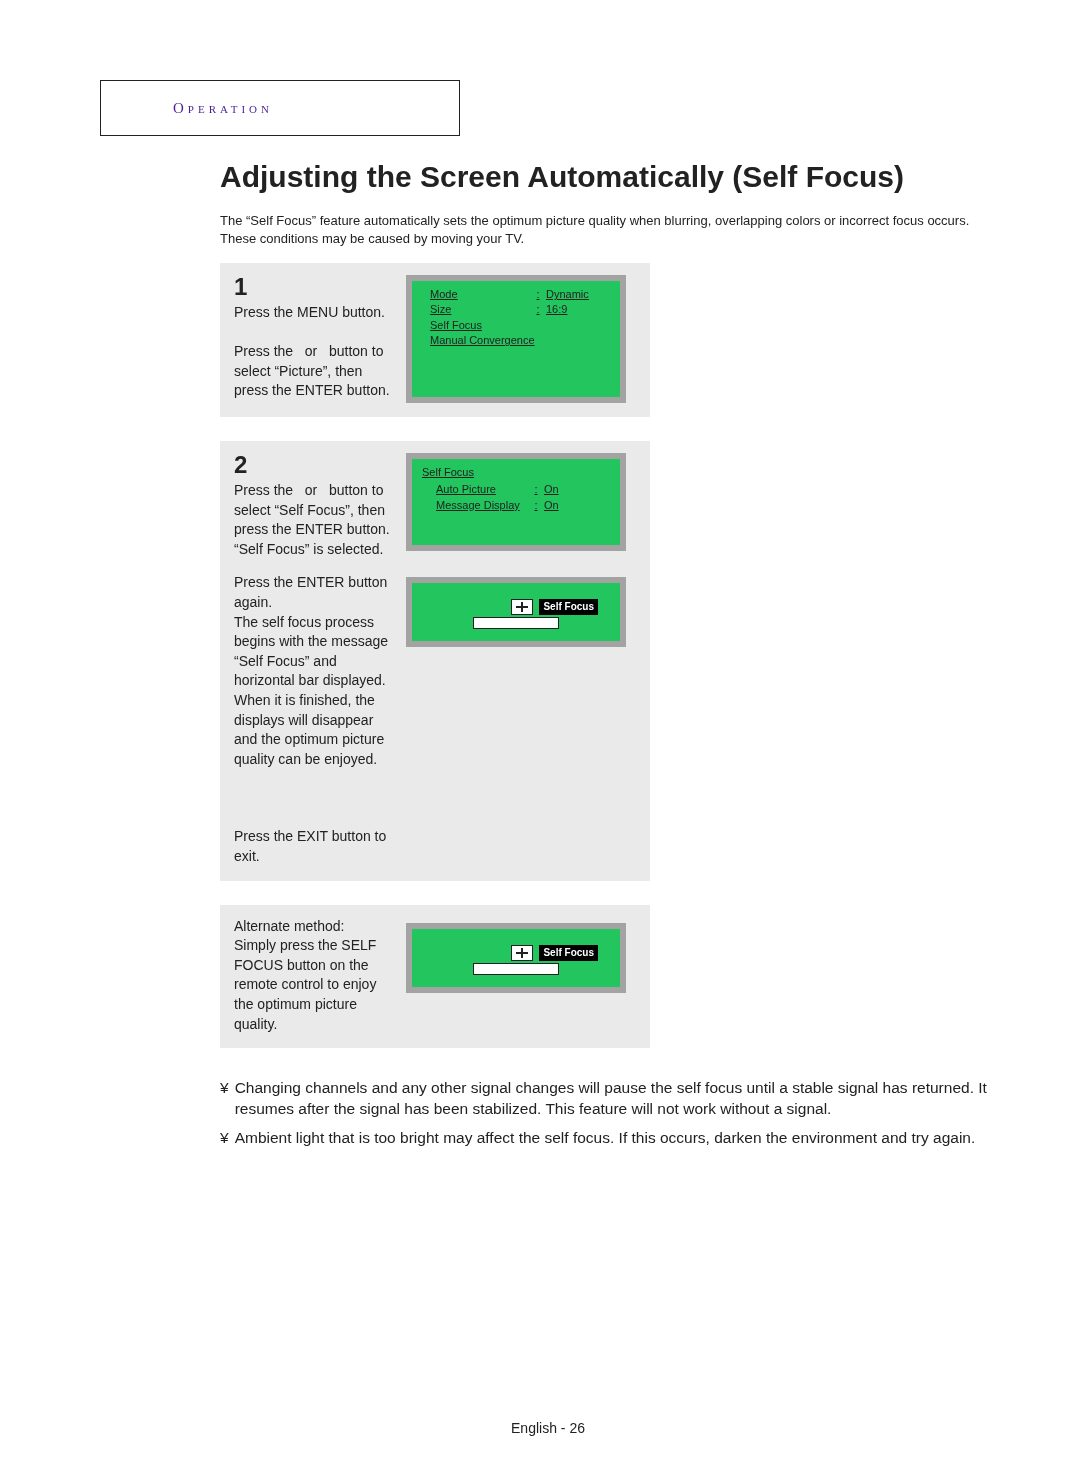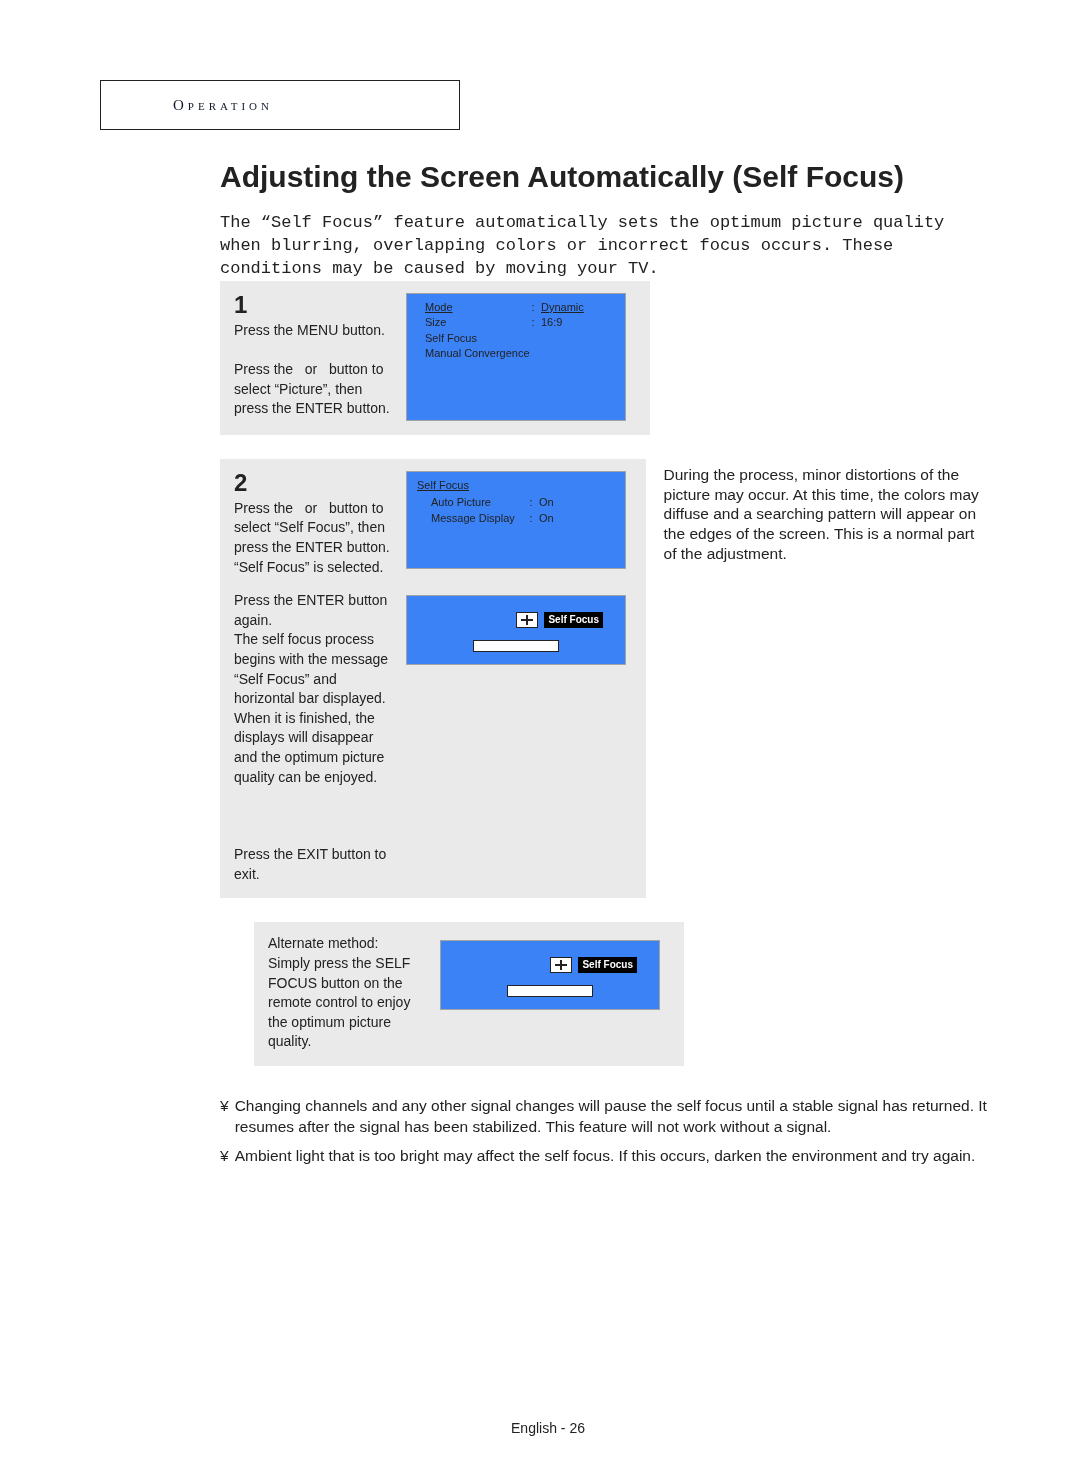--- a/index.html
+++ b/index.html
@@ -14,48 +14,48 @@
     height: 1476px;
     position: relative;
     box-sizing: border-box;
     padding: 80px 95px 40px 95px;
   }
   .tab-box {
     position: absolute;
     top: 80px;
     left: 100px;
     width: 360px;
-    height: 50px;
+    height: 56px;
     border: 1px solid #222;
     display: flex;
     align-items: center;
     padding-left: 72px;
     box-sizing: border-box;
     font-family: Georgia, serif;
     letter-spacing: 4px;
     font-size: 15px;
     font-variant: small-caps;
-    color: #0f172a;
+    color: #4c1d95;
   }
   .content {
     margin-top: 80px;
     margin-left: 125px;
     width: 760px;
   }
   .title {
     font-family: Arial, Helvetica, sans-serif;
     font-weight: 700;
     font-size: 30px;
     margin-bottom: 18px;
   }
   .intro {
-    font-family: Liberation Mono, monospace;
-    font-size: 17px;
+    font-family: Liberation Sans, sans-serif;
+    font-size: 13px;
     line-height: 1.35;
-    margin-bottom: 0;
+    margin-bottom: 16px;
   }
   .step-block {
     background: #eaeaea;
     padding: 12px 14px 14px 14px;
     box-sizing: border-box;
     margin-bottom: 12px;
     width: 430px;
   }
   .step-row {
     display: flex;
@@ -86,26 +86,27 @@
     font-family: Liberation Sans, sans-serif;
     font-size: 14px;
     line-height: 1.4;
     width: 160px;
   }
   .step-text.wide {
     width: 180px;
     margin-top: 44px;
   }
   .osd {
-    border: 1px solid #a3a3a3;
-    background: #3b82f6;
+    border: 6px solid #a3a3a3;
+    background: #22c55e;
     font-family: Arial, Helvetica, sans-serif;
     font-size: 11px;
     line-height: 1.4;
     box-sizing: border-box;
+    text-decoration: underline;
   }
   .osd.menu {
     width: 220px;
     height: 128px;
     padding: 6px 18px;
   }
   .osd.menu .row { display: flex; }
   .osd.menu .label { width: 100px; }
   .osd.menu .col { width: 16px; text-align: center; }
   .osd.menu .val  { }
@@ -274,25 +275,24 @@
             <div class="osd small-sf">
               <div class="sf-label-row">
                 <span class="sf-icon"></span>
                 <span class="sf-text">Self Focus</span>
               </div>
               <div class="sf-bar"></div>
             </div>
           </div>
         </div>
       </div>
-      <div class="side-note">During the process, minor distortions of the picture may occur. At this time, the colors may diffuse and a searching pattern will appear on the edges of the screen. This is a normal part of the adjustment.</div>
     </div>
 
     <div class="step-wrap">
-      <div class="step-block" style="height:auto;margin-left:34px;">
+      <div class="step-block" style="height:auto;">
         <div class="step-row">
           <div class="step-text" style="white-space:pre-line;">Alternate method:
 Simply press the SELF FOCUS button on the remote control to enjoy the optimum picture quality.</div>
           <div style="display:flex;flex-direction:column;align-items:flex-start;">
             <div class="osd small-sf" style="margin-top:6px;">
               <div class="sf-label-row">
                 <span class="sf-icon"></span>
                 <span class="sf-text">Self Focus</span>
               </div>
               <div class="sf-bar"></div>

